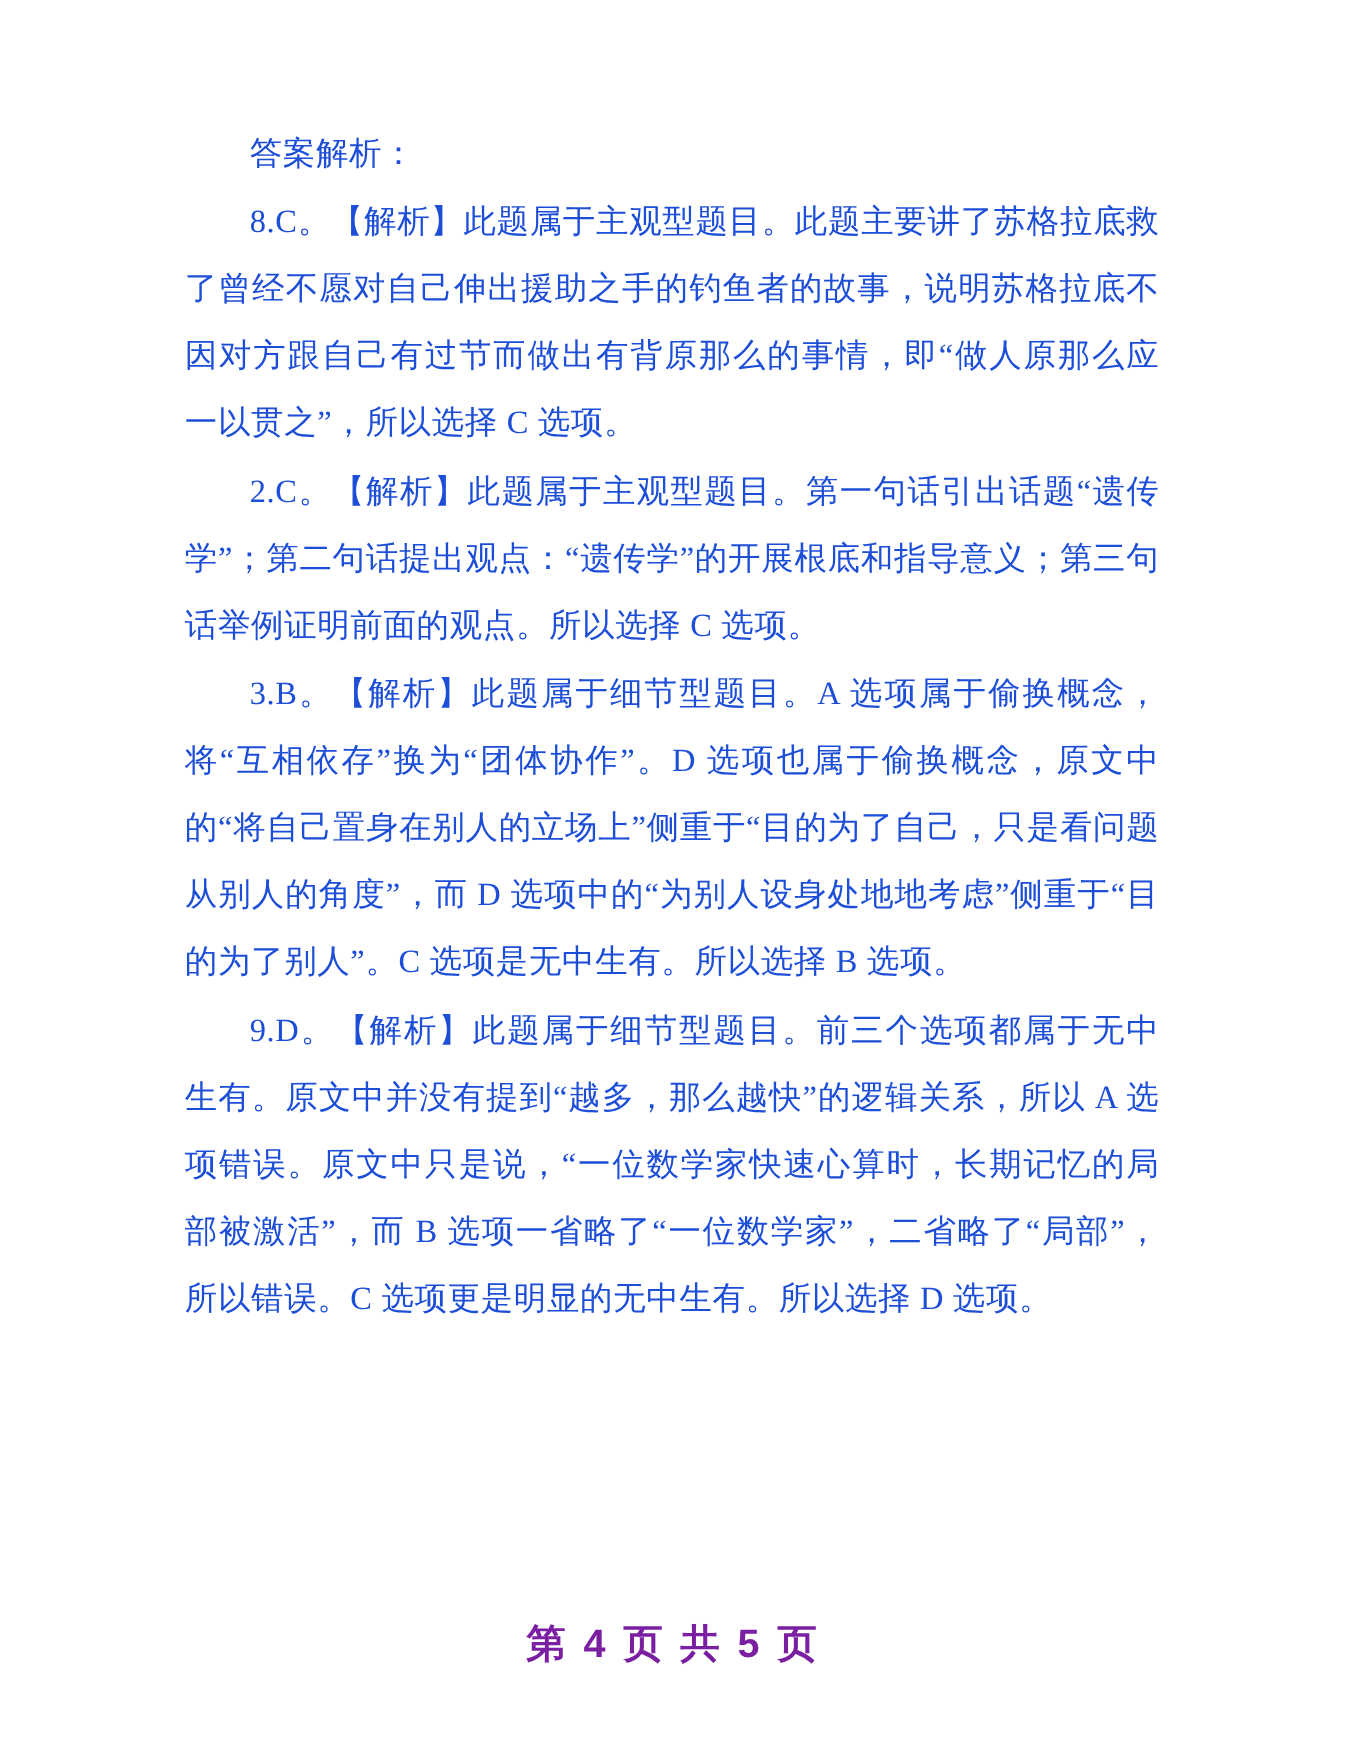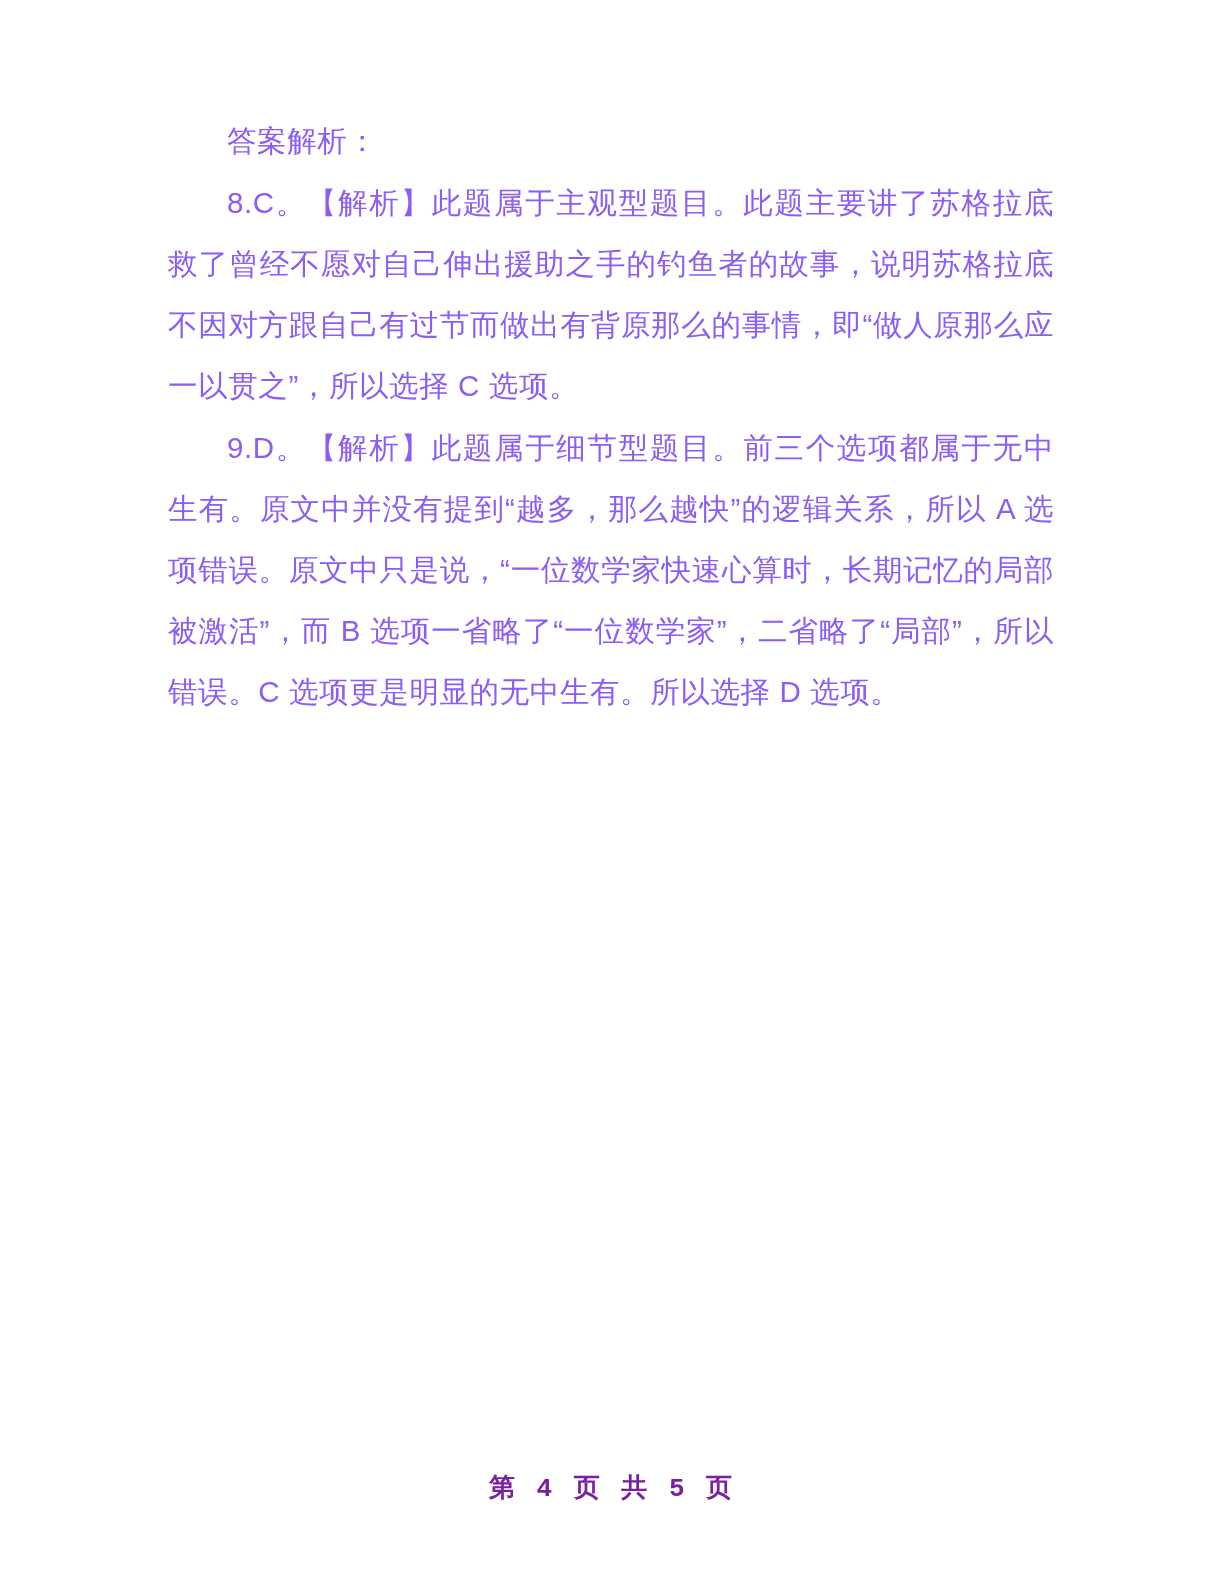--- a/index.html
+++ b/index.html
@@ -16,62 +16,64 @@
     overflow: hidden;
     font-family: "DejaVu Serif", "Liberation Serif", serif;
   }
   .body-area {
     position: absolute;
     left: 168px;
     top: 110px;
     width: 890px;
   }
   .para {
-    font-family: Liberation Sans, sans-serif;
+    font-family: Liberation Serif, serif;
     font-size: 29.5px;
     line-height: 61px;
-    color: #8b5cf6;
+    color: #1d4ed8;
     text-align: justify;
     text-justify: inter-ideograph;
     letter-spacing: 0.6px;
     margin: 0 4px 1px 0;
     white-space: pre-wrap;
     word-break: break-all;
   }
   .para.indent {
     text-indent: 2em;
   }
   .footer {
     position: absolute;
     left: 0;
     top: 1470px;
     width: 1224px;
     text-align: center;
   }
   .footer-inner {
     display: inline-block;
-    font-family: Liberation Mono, monospace;
-    font-size: 26px;
+    font-family: Liberation Sans, sans-serif;
+    font-size: 36px;
     color: #7a1fa2;
     letter-spacing: 3px;
     font-weight: bold;
   }
 </style>
 </head>
 <body>
 
 <div class="page">
 
   <div class="body-area">
 
     <p class="para indent">答案解析：</p>
 
     <p class="para indent">8.C。【解析】此题属于主观型题目。此题主要讲了苏格拉底救了曾经不愿对自己伸出援助之手的钓鱼者的故事，说明苏格拉底不因对方跟自己有过节而做出有背原那么的事情，即“做人原那么应一以贯之”，所以选择 C 选项。</p>
 
+    <p class="para indent">2.C。【解析】此题属于主观型题目。第一句话引出话题“遗传学”；第二句话提出观点：“遗传学”的开展根底和指导意义；第三句话举例证明前面的观点。所以选择 C 选项。</p>
 
+    <p class="para indent">3.B。【解析】此题属于细节型题目。A 选项属于偷换概念，将“互相依存”换为“团体协作”。D 选项也属于偷换概念，原文中的“将自己置身在别人的立场上”侧重于“目的为了自己，只是看问题从别人的角度”，而 D 选项中的“为别人设身处地地考虑”侧重于“目的为了别人”。C 选项是无中生有。所以选择 B 选项。</p>
 
     <p class="para indent">9.D。【解析】此题属于细节型题目。前三个选项都属于无中生有。原文中并没有提到“越多，那么越快”的逻辑关系，所以 A 选项错误。原文中只是说，“一位数学家快速心算时，长期记忆的局部被激活”，而 B 选项一省略了“一位数学家”，二省略了“局部”，所以错误。C 选项更是明显的无中生有。所以选择 D 选项。</p>
 
   </div>
 
   <div class="footer">
     <span class="footer-inner">第 4 页 共 5 页</span>
   </div>
 
 </div>

